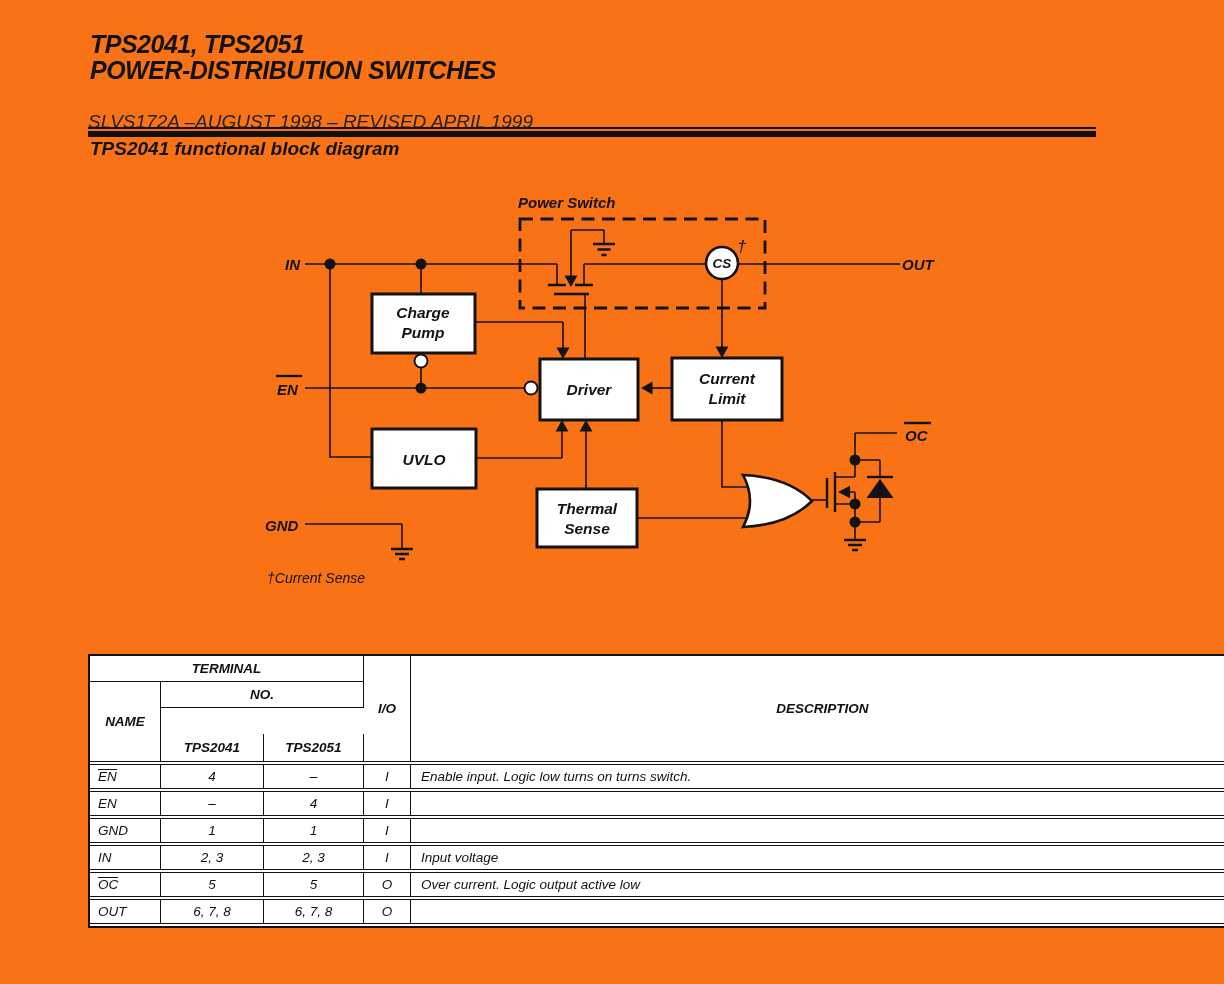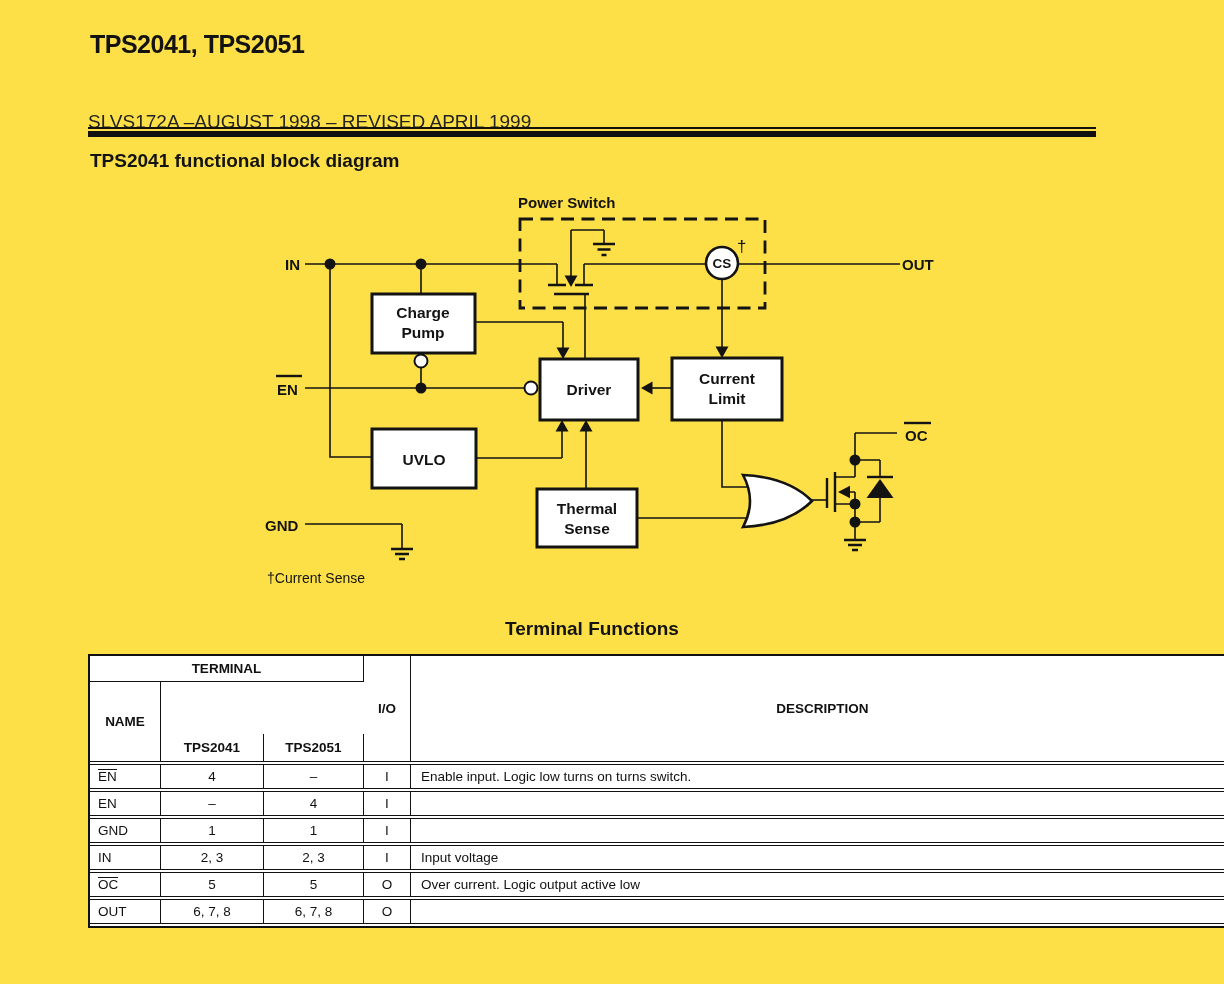--- a/index.html
+++ b/index.html
@@ -1,24 +1,24 @@
 <!DOCTYPE html>
 <html><head>
 <meta charset="utf-8">
 <style>
   html,body{margin:0;padding:0;background:#fff;}
-  .page{position:relative;width:1224px;height:984px;background:#fde047;overflow:hidden;
-        font-family:"Liberation Sans","DejaVu Sans",sans-serif;color:#111;}
+  .page{position:relative;width:1224px;height:984px;background:#f97316;overflow:hidden;
+        font-family:"Liberation Sans","DejaVu Sans",sans-serif;color:#111;font-style:italic;}
   
   .doc-title{position:absolute;left:90px;top:31px;font-size:25px;line-height:26px;
              font-weight:bold;letter-spacing:-0.5px;color:#131313;}
   .rev-line{position:absolute;left:88px;top:111px;font-size:19px;color:#222;}
   .rule-thin{position:absolute;left:88px;top:127px;width:1008px;height:2px;background:#111;}
   .rule-thick{position:absolute;left:88px;top:131px;width:1008px;height:6px;background:#111;}
-  .section-heading{position:absolute;left:90px;top:150px;font-size:19px;font-weight:bold;color:#131313;}
+  .section-heading{position:absolute;left:90px;top:138px;font-size:19px;font-weight:bold;color:#131313;}
   
   .diagram{position:absolute;left:0;top:180px;}
   .w{stroke:#131313;stroke-width:1.6;fill:none;}
   .w2{stroke:#131313;stroke-width:2.4;fill:none;}
   .box{fill:#fff;stroke:#131313;stroke-width:3px;}
   .dashedbox{fill:none;stroke:#131313;stroke-width:2.8;stroke-dasharray:13 7.5;}
   .blk{fill:#131313;stroke:none;}
   .bubble{fill:#fff;stroke:#131313;stroke-width:2;}
   .cs-circle{fill:#fff;stroke:#131313;stroke-width:2.6;}
   .orgate{fill:#fff;stroke:#131313;stroke-width:2.6;}
@@ -57,20 +57,21 @@
   .rc.desc{padding-left:10px;border-right:none;}
   .ovl{border-top:1.6px solid #111;padding-top:0px;line-height:14px;display:inline-block;}
 </style>
 </head>
 <body>
 
 <div class="page">
 
   <div class="doc-title">
     <div>TPS2041, TPS2051</div>
+    <div>POWER-DISTRIBUTION SWITCHES</div>
   </div>
   <div class="rev-line">SLVS172A –AUGUST 1998 – REVISED APRIL 1999</div>
   <div class="rule-thin"></div>
   <div class="rule-thick"></div>
   <div class="section-heading">TPS2041 functional block diagram</div>
 
   <svg class="diagram" width="1224" height="430" viewBox="0 180 1224 430">
 
     <g>
 
@@ -183,26 +184,26 @@
       <text class="slabel" x="277" y="395">EN</text>
     </g>
     <text class="slabel" x="265" y="531">GND</text>
     <g>
       <path class="w2" d="M904,423 H931"></path>
       <text class="slabel" x="905" y="441">OC</text>
     </g>
     <text class="fnote" x="267" y="583">†Current Sense</text>
   </svg>
 
-  <div class="tbl-title">Terminal Functions</div>
 
   <div class="tf">
     <div class="tf-head">
       <div class="hcell c-terminal br bb">TERMINAL</div>
       <div class="hcell c-name br">NAME</div>
+      <div class="hcell c-no br bb">NO.</div>
       <div class="hcell c-2041 br">TPS2041</div>
       <div class="hcell c-2051 br">TPS2051</div>
       <div class="hcell c-io br">I/O</div>
       <div class="hcell c-desc">DESCRIPTION</div>
     </div>
 
     <div class="tf-row">
       <div class="rc name br">
           <span class="ovl">EN</span>
         </div>

